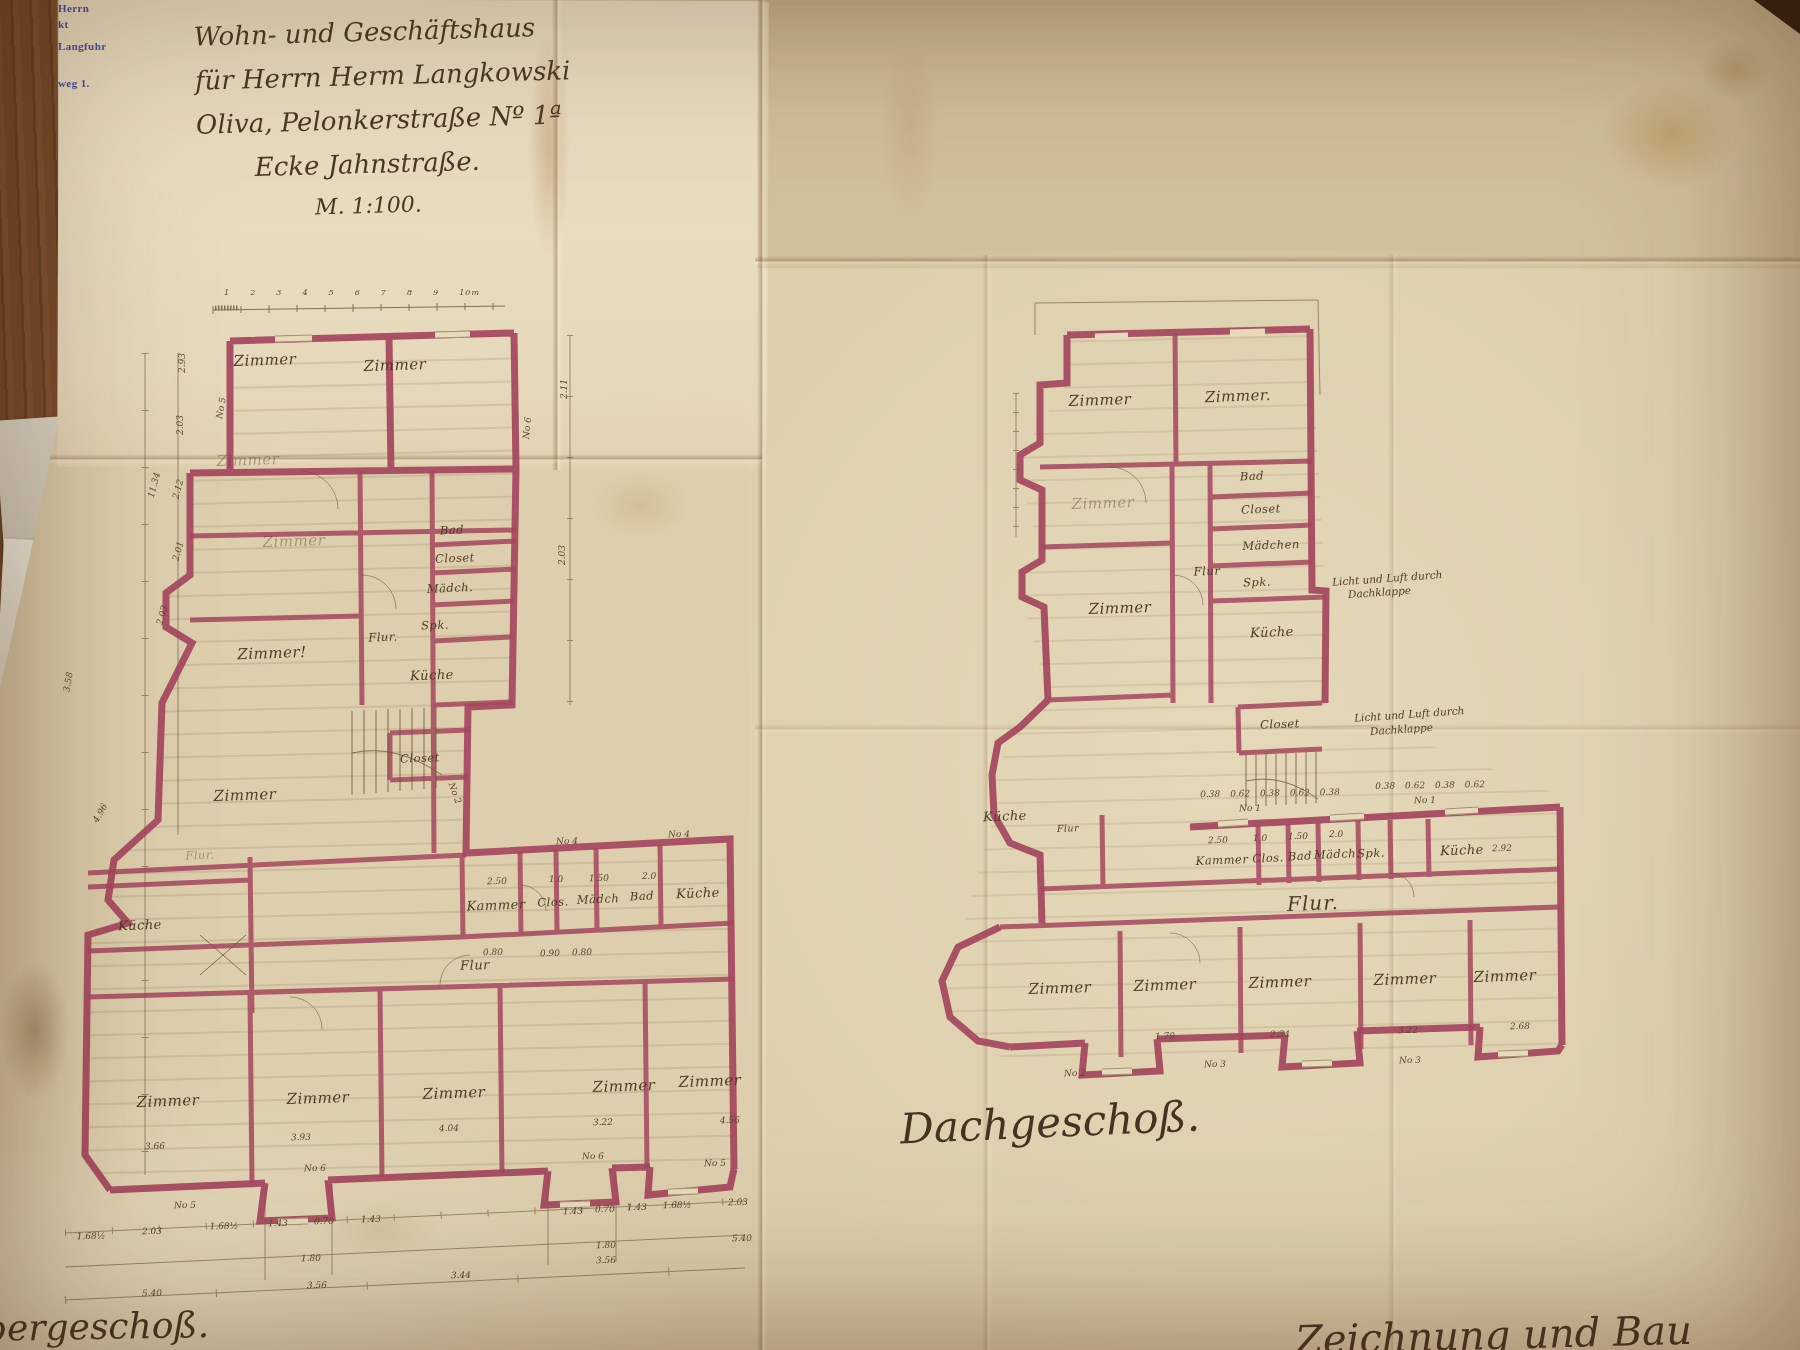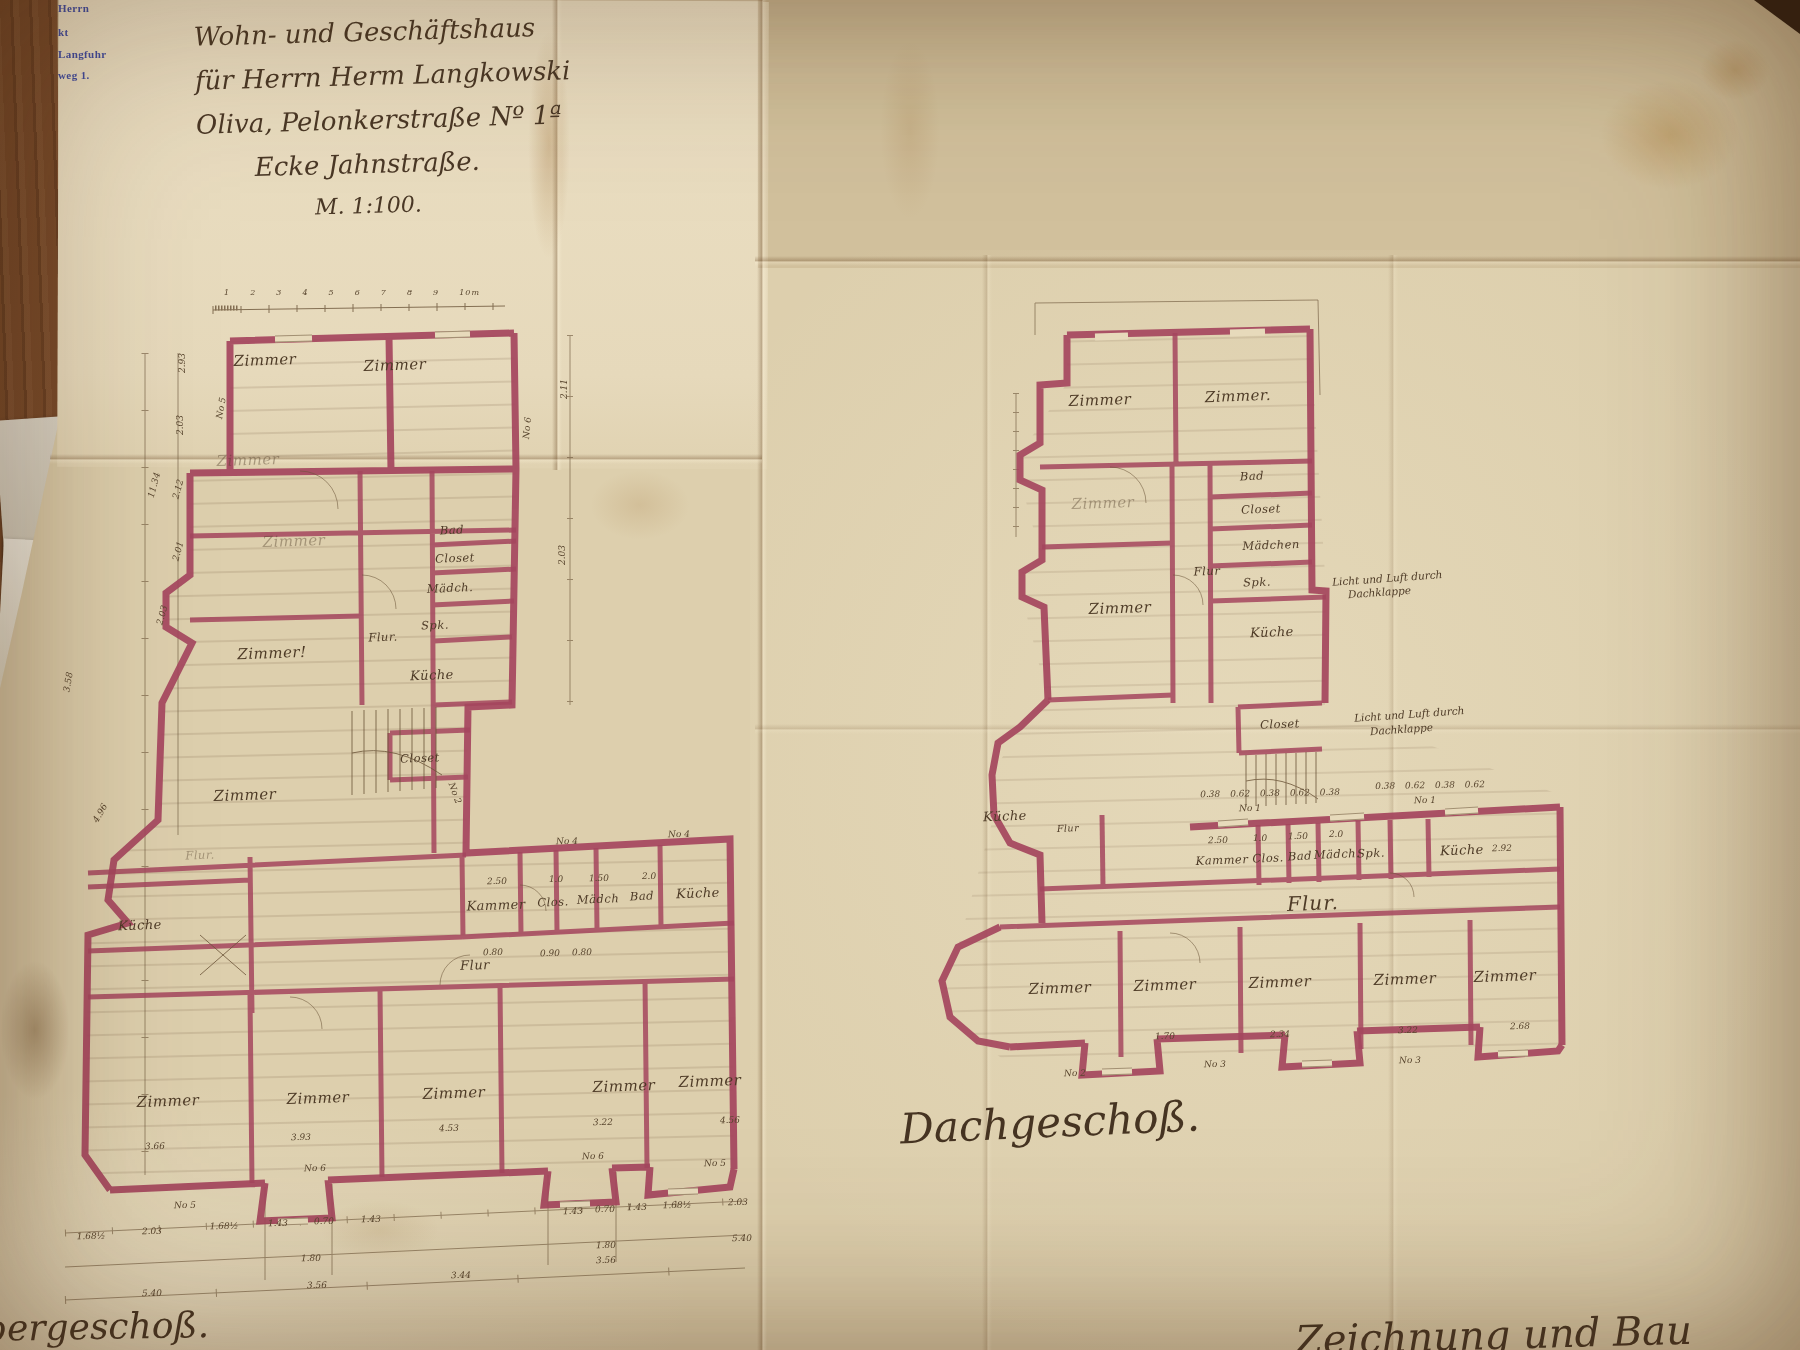--- a/index.html
+++ b/index.html
@@ -65,23 +65,23 @@
   <div class="abs stain" style="left:528px;top:30px;width:42px;height:230px;background:radial-gradient(ellipse,rgba(150,100,40,.28),transparent 70%)"></div>
   <div class="abs stain" style="left:1600px;top:80px;width:140px;height:110px;background:radial-gradient(ellipse,rgba(170,120,50,.35),transparent 70%)"></div>
   <div class="abs stain" style="left:1700px;top:40px;width:70px;height:60px;background:radial-gradient(ellipse,rgba(160,110,45,.3),transparent 70%)"></div>
   <div class="abs stain" style="left:590px;top:470px;width:100px;height:70px;background:radial-gradient(ellipse,rgba(150,100,40,.15),transparent 70%)"></div>
   <div class="abs stain" style="left:0px;top:960px;width:70px;height:140px;background:radial-gradient(ellipse,rgba(90,55,20,.35),transparent 70%)"></div>
   <div class="abs stain" style="left:880px;top:40px;width:60px;height:180px;background:radial-gradient(ellipse,rgba(150,100,40,.14),transparent 70%)"></div>
   <div class="abs stain" style="left:320px;top:1200px;width:120px;height:60px;background:radial-gradient(ellipse,rgba(140,95,40,.12),transparent 70%)"></div>
 
   <div class="abs stamp">
     <div>Herrn</div>
-    <div style="margin-top:11px">kt</div>
+    <div style="margin-top:3px">kt</div>
     <div style="margin-top:9px">Langfuhr</div>
-    <div style="margin-top:8px">weg 1.</div>
+    <div style="margin-top:24px">weg 1.</div>
   </div>
 
   <div class="abs title">
     <div class="t1">Wohn- und Geschäftshaus</div>
     <div class="t1">für Herrn Herm Langkowski</div>
     <div class="t1">Oliva, Pelonkerstraße Nº 1ª</div>
     <div class="t1">Ecke Jahnstraße.</div>
     <div class="t5">M. 1:100.</div>
   </div>
 
@@ -207,21 +207,21 @@
     <i class="dim" style="left:512px;top:280px;--r:-90deg">2.03</i>
     <i class="dim" style="left:447px;top:606px">2.50</i>
     <i class="dim" style="left:506px;top:604px">1.0</i>
     <i class="dim" style="left:549px;top:603px">1.50</i>
     <i class="dim" style="left:599px;top:601px">2.0</i>
     <i class="dim" style="left:443px;top:677px">0.80</i>
     <i class="dim" style="left:500px;top:678px">0.90</i>
     <i class="dim" style="left:532px;top:677px">0.80</i>
     <i class="dim" style="left:105px;top:871px">3.66</i>
     <i class="dim" style="left:251px;top:862px">3.93</i>
-    <i class="dim" style="left:399px;top:853px">4.53</i>
+    <i class="dim" style="left:399px;top:853px">4.04</i>
     <i class="dim" style="left:553px;top:847px">3.22</i>
     <i class="dim" style="left:680px;top:845px">4.56</i>
     <i class="dim" style="left:41px;top:961px">1.68½</i>
     <i class="dim" style="left:102px;top:956px">2.03</i>
     <i class="dim" style="left:174px;top:951px">1.68½</i>
     <i class="dim" style="left:228px;top:948px">1.43</i>
     <i class="dim" style="left:274px;top:946px">0.70</i>
     <i class="dim" style="left:321px;top:944px">1.43</i>
     <i class="dim" style="left:523px;top:936px">1.43</i>
     <i class="dim" style="left:555px;top:934px">0.70</i>

